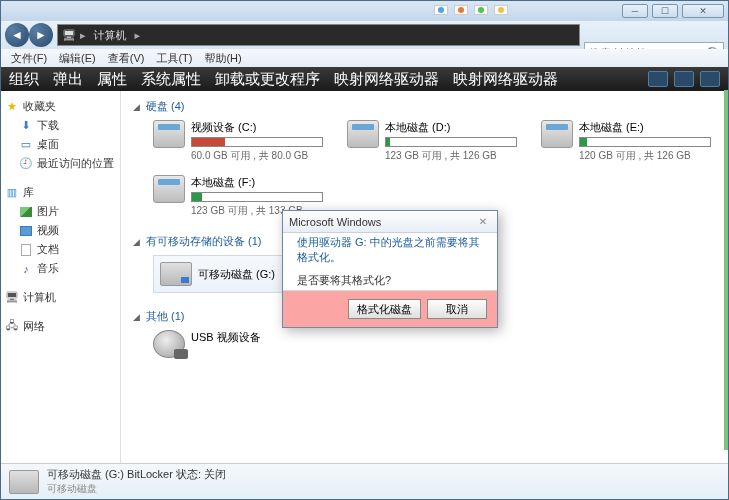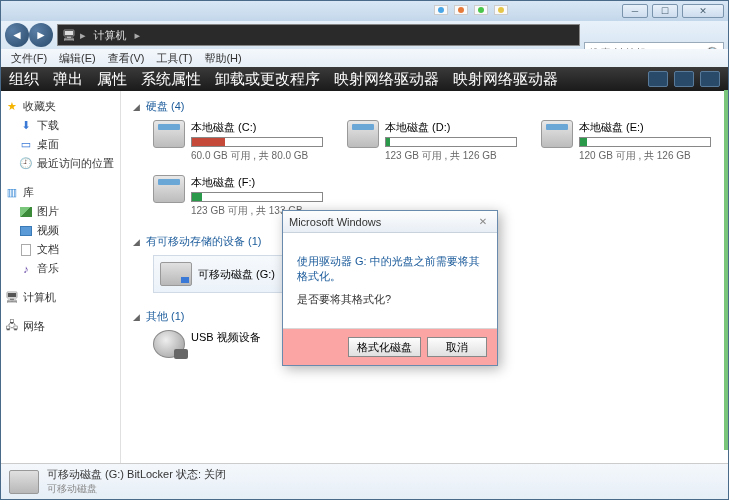--- a/index.html
+++ b/index.html
@@ -63,21 +63,21 @@
 .usbicon { width:32px; height:28px; background:radial-gradient(circle at 40% 35%,#eee,#999); border-radius:50%; border:1px solid #888; position:relative; flex-shrink:0; }
 .usbicon::after{content:"";position:absolute;bottom:-2px;right:-4px;width:14px;height:10px;background:#666;border-radius:2px;}
 .statusbar { height:36px; border-top:1px solid #ccc; background:linear-gradient(to bottom,#f4f8fc,#e6eef6); display:flex; align-items:center; padding:0 8px; gap:8px; font-size:11px; }
 .sticon { width:30px; height:24px; background:linear-gradient(to bottom,#e0e0e0,#b8b8b8); border:1px solid #999; border-radius:2px; }
 .stinfo { display:flex; flex-direction:column; }
 .sttop { color:#333; }
 .stsub { color:#888; font-size:10px; }
 .dialog { position:absolute; left:282px; top:210px; width:216px; background:#f0f0f0; border:1px solid #6a8aad; box-shadow:3px 3px 12px rgba(0,0,0,.3); font-size:11px; }
 .dlgtb { height:22px; background:linear-gradient(to bottom,#fdfdfd,#e8eef5); border-bottom:1px solid #c8d2dc; display:flex; align-items:center; padding:0 6px; color:#333; }
 .dlgclose { margin-left:auto; width:16px; height:14px; color:#888; cursor:pointer; display:flex; align-items:center; justify-content:center; font-size:10px; }
-.dlgbody { padding:21px 14px; background:#fff; }
+.dlgbody { padding:2px 14px; background:#fff; }
 .dlgmain { color:#1a5a9a; margin-bottom:8px; font-size:11px; }
 .dlgsec { color:#333; }
 .dlgbtns { padding:8px 10px; background:#fca5a5; border-top:1px solid #d8d8d8; display:flex; justify-content:flex-end; gap:6px; }
 .dbtn { min-width:60px; height:20px; border:1px solid #888; background:linear-gradient(to bottom,#fdfdfd,#e0e0e0); font-size:11px; cursor:pointer; padding:0 8px; }
 .scrollright { position:absolute; right:1px; top:90px; width:4px; height:360px; background:#7ac67a; }
 </style>
 </head>
 <body>
 
 <div class="window">
@@ -206,21 +206,21 @@
     <div class="content">
       <div class="section">
         <div class="secthead">
             <span class="tri">◢</span>
             <span>硬盘 (4)</span>
           </div>
         <div class="drives" id="drives">
             <div class="drive">
               <div class="drvicon"></div>
               <div class="drvinfo">
-                <div class="drvname">本地磁盘 (C:)</div>
+                <div class="drvname">视频设备 (C:)</div>
                 <div class="drvbar">
                   <div class="drvfill red" style="width:25%"></div>
                 </div>
                 <div class="drvtxt">60.0 GB 可用 , 共 80.0 GB</div>
               </div>
             </div>
             <div class="drive">
               <div class="drvicon"></div>
               <div class="drvinfo">
                 <div class="drvname">本地磁盘 (D:)</div>

